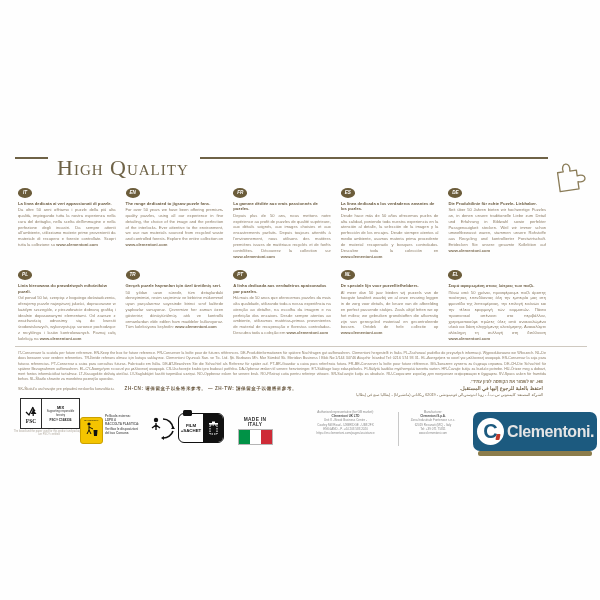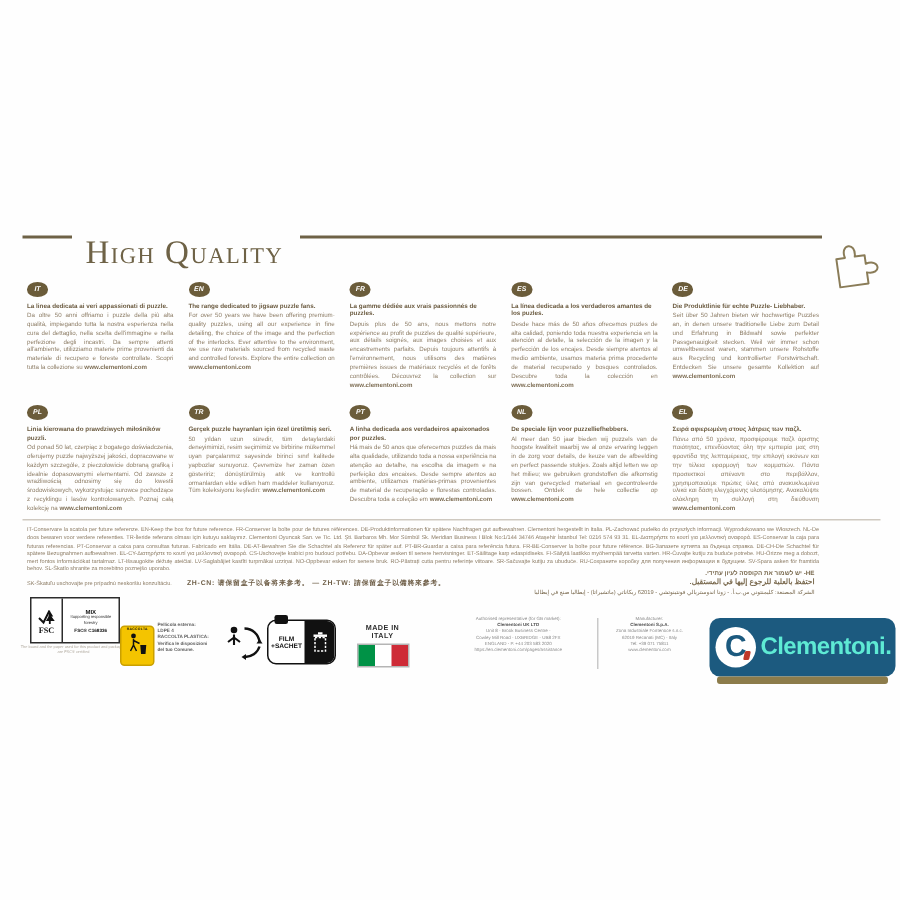--- a/index.html
+++ b/index.html
@@ -72,21 +72,21 @@
   .addr-gb{top:410px;left:296px;width:99px;}
   .addr-mf{top:410px;left:401px;width:64px;}
   .vdiv{position:absolute;top:412px;left:398px;width:1px;height:34px;background:#c9c9c9;}
   .clem{position:absolute;top:412px;left:473px;width:124px;height:39px;background:#1c5a7f;
         border-radius:7px;display:flex;align-items:center;padding-left:4px;box-sizing:border-box;}
   .clem-circle{width:27px;height:27px;background:#fff;border-radius:50%;position:relative;
                display:flex;align-items:center;justify-content:center;flex:0 0 auto;}
   .clem-c{font-size:20px;font-weight:700;color:#1c5a7f;line-height:1;margin-top:-2px;}
   .clem-red{position:absolute;right:4px;bottom:5px;width:4px;height:6px;background:#c0392b;
             border-radius:1px;transform:skewX(-12deg);}
-  .clem-word{color:#5eead4;font-weight:700;font-size:16px;letter-spacing:-.4px;margin-left:3px;}
+  .clem-word{color:#e5e5e5;font-weight:700;font-size:16px;letter-spacing:-.4px;margin-left:3px;}
   .gold-bar{position:absolute;top:451px;left:478px;width:114px;height:5px;background:#8c7c4b;border-radius:2px;}
 </style>
 </head>
 <body>
 
 <div id="page">
 
   <div class="title-row">
     <div class="rule left"></div>
     <div class="t-serif">High Quality</div>

